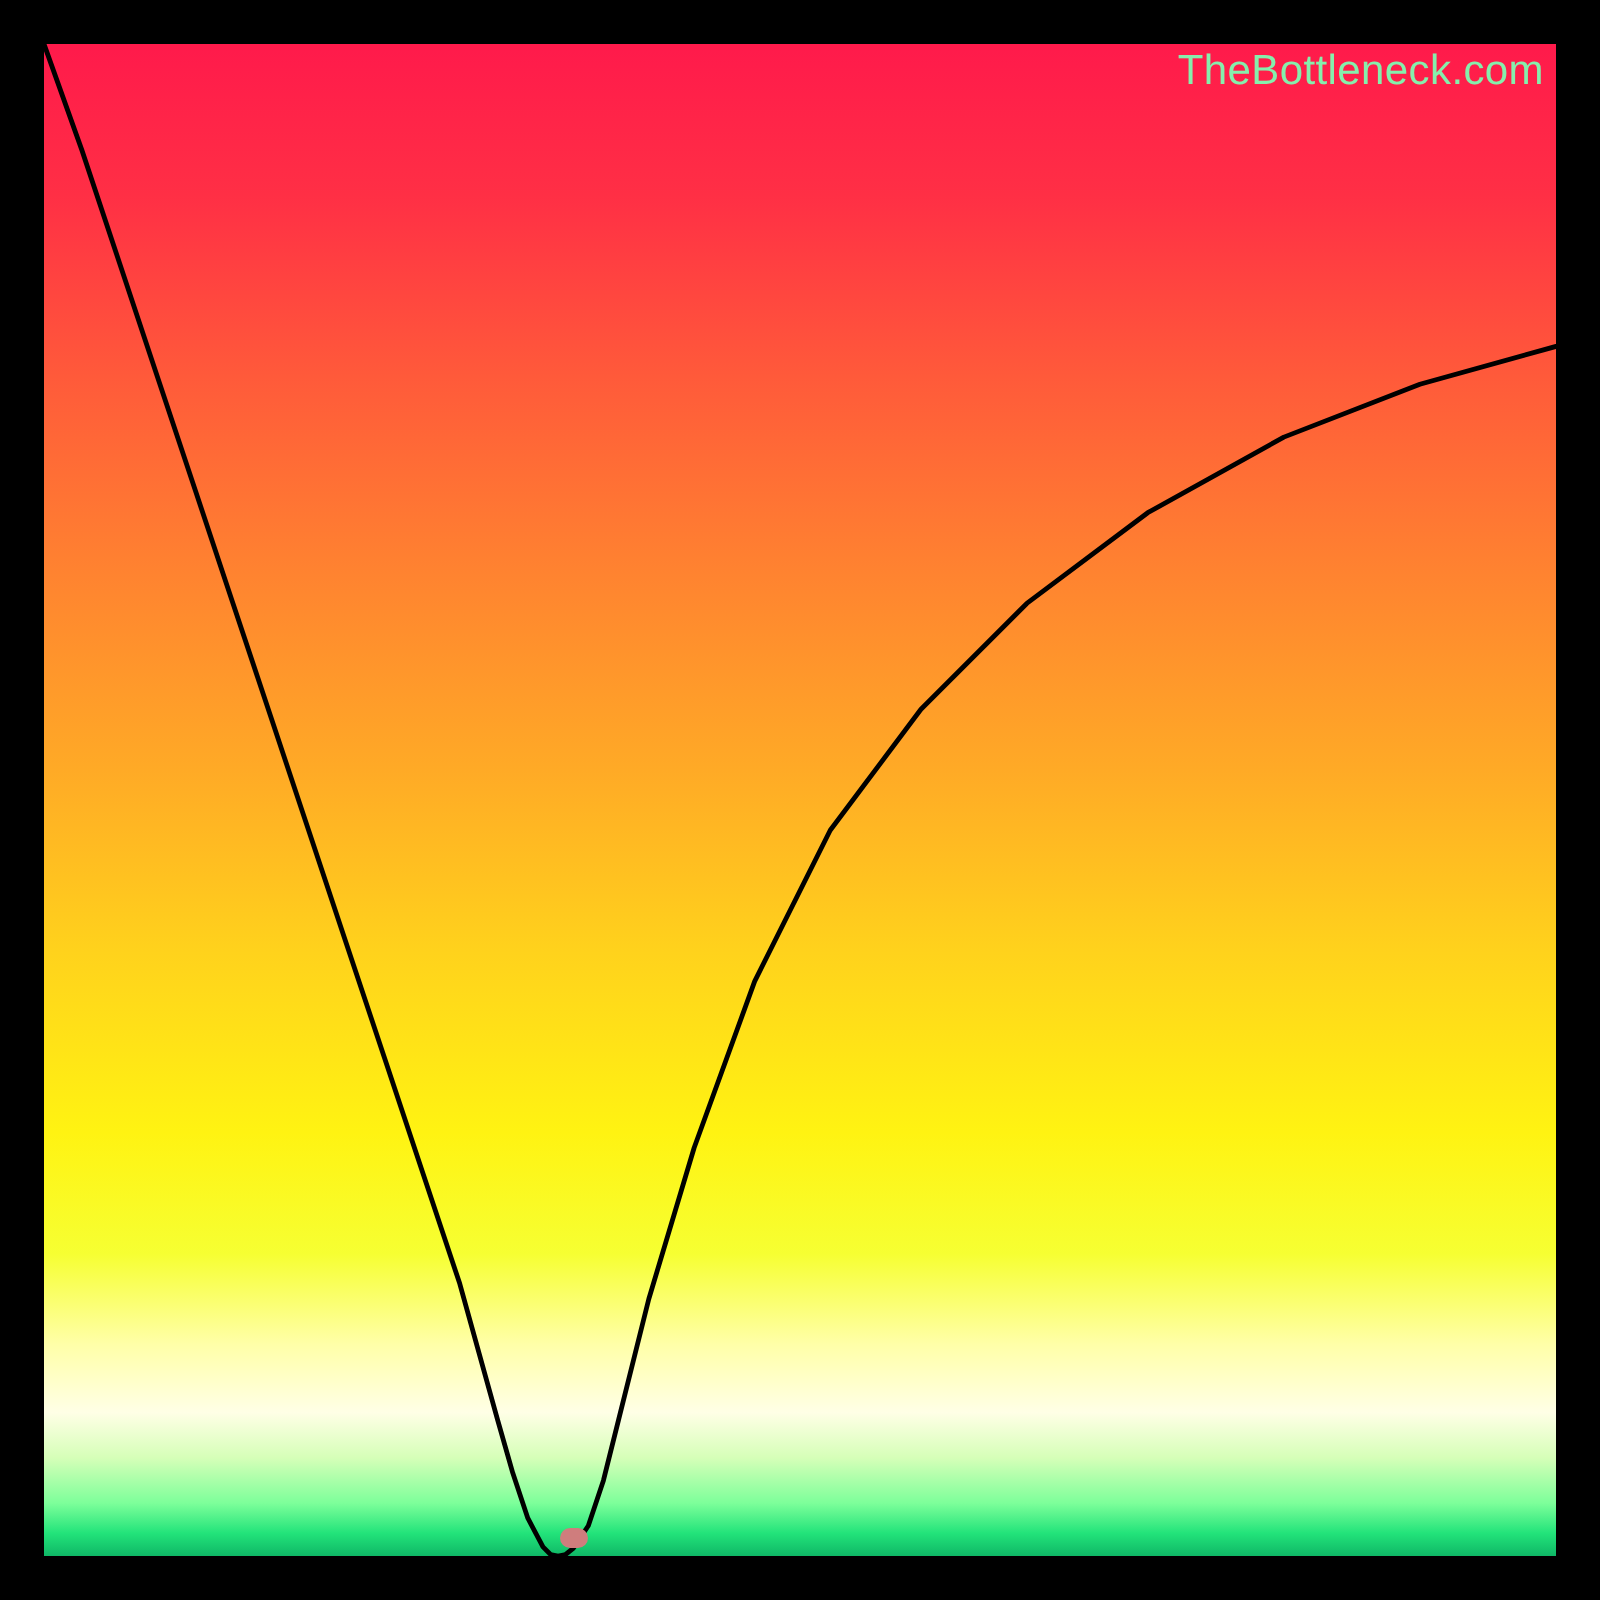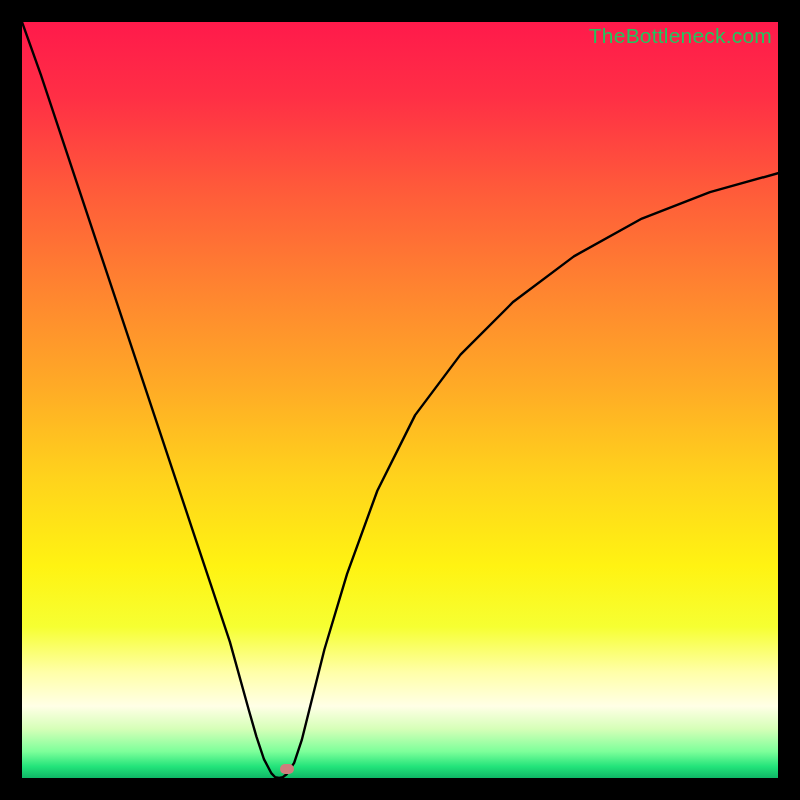--- a/index.html
+++ b/index.html
@@ -23,21 +23,21 @@
     position: absolute;
     left: 0;
     top: 0;
     width: 756px;
     height: 756px;
   }
   .watermark {
     position: absolute;
     top: 2px;
     right: 6px;
-    color: #22c55e;
+    color: #86efac;
     font-size: 21px;
     font-weight: 400;
     letter-spacing: 0.2px;
     user-select: none;
   }
   .marker {
     position: absolute;
     width: 14px;
     height: 10px;
     border-radius: 5px;

